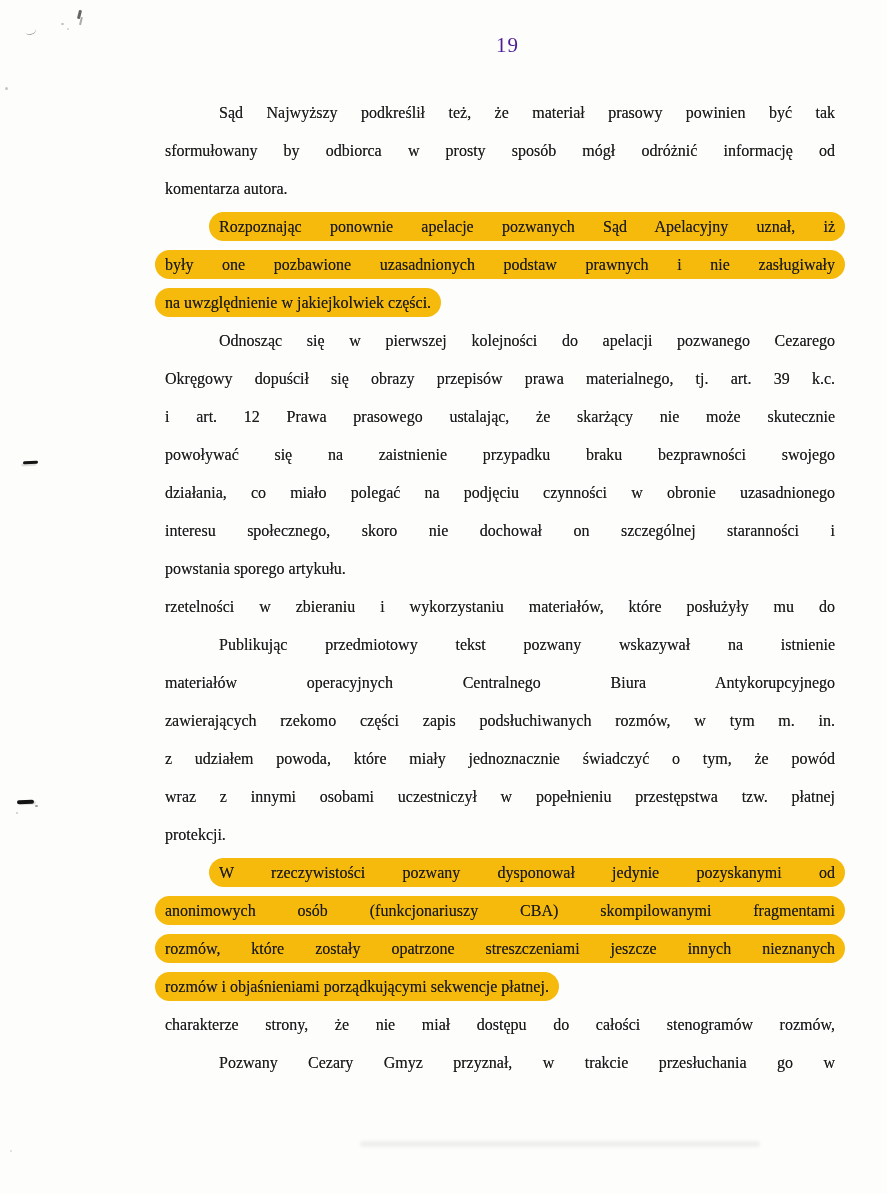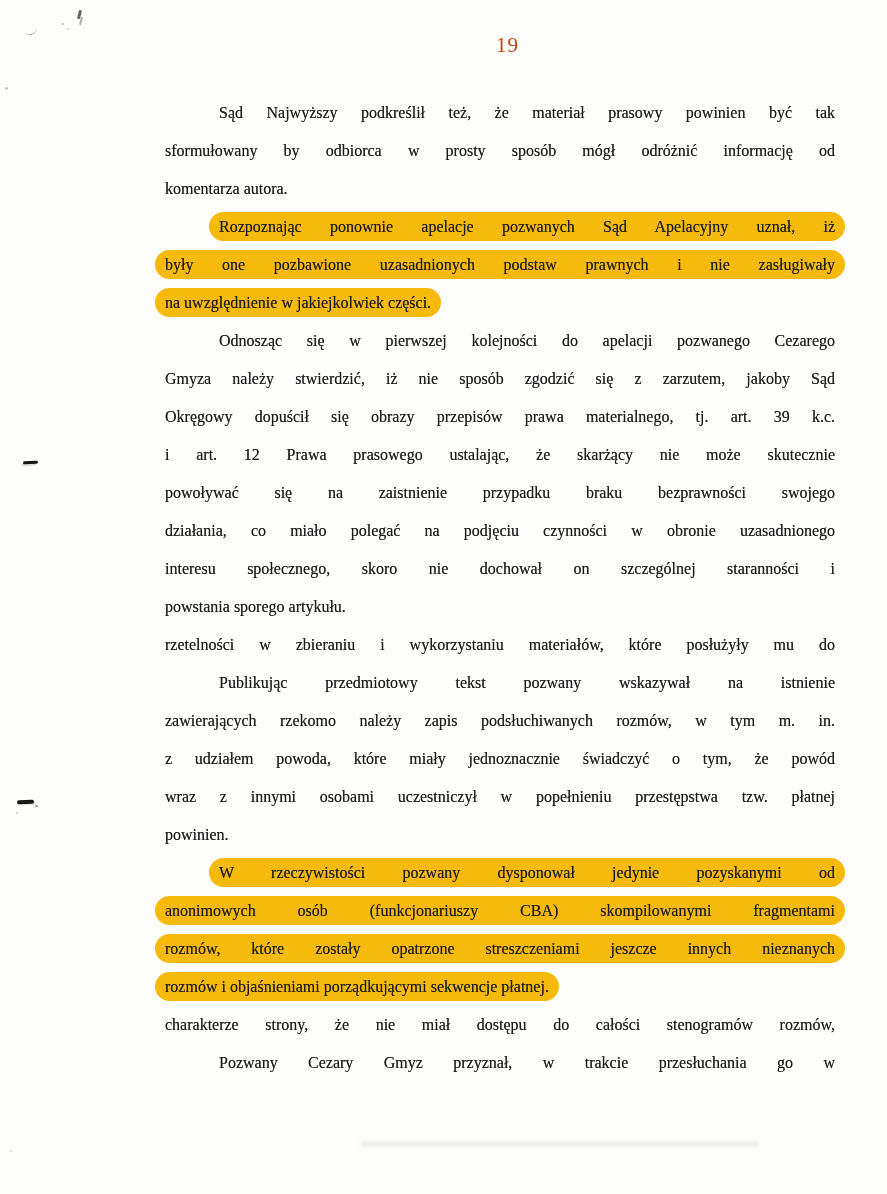--- a/index.html
+++ b/index.html
@@ -8,21 +8,21 @@
     width:887px; height:1194px;
     margin:0 auto;
     background:#fdfdfc;
     overflow:hidden;
     font-family:"Liberation Serif", "DejaVu Serif", serif;
     color:#1b1b1b;
   }
   .page-number {
     position:absolute; top:33px; left:455px; width:105px;
     text-align:center; font-size:21px; letter-spacing:1px;
-    color:#c2410c;
+    color:#4c1d95;
   }
   .text-block {
     position:absolute; left:165px; top:94px; width:670px;
   }
   .line {
     height:38px; line-height:38px;
     font-size:16px;
     text-align:justify; text-align-last:justify;
     text-shadow:0 0 0.6px rgba(25,25,25,0.65);
     white-space:nowrap;
@@ -84,34 +84,34 @@
   <div class="text-block">
     <div class="line indent"><span>Sąd Najwyższy podkreślił też, że materiał prasowy powinien być tak</span></div>
     <div class="line"><span>sformułowany by odbiorca w prosty sposób mógł odróżnić informację od</span></div>
     <div class="line endpara"><span>komentarza autora.</span></div>
 
     <div class="line indent"><span class="hl">Rozpoznając ponownie apelacje pozwanych Sąd Apelacyjny uznał, iż</span></div>
     <div class="line"><span class="hl">były one pozbawione uzasadnionych podstaw prawnych i nie zasługiwały</span></div>
     <div class="line endpara"><span class="hl">na uwzględnienie w jakiejkolwiek części.</span></div>
 
     <div class="line indent"><span>Odnosząc się w pierwszej kolejności do apelacji pozwanego Cezarego</span></div>
-    <div class="line"><span>Gmyza należy stwierdzić, iż nie sposób zgodzić się z zarzutem, jakoby Sąd</span></div>
     <div class="line"><span>Okręgowy dopuścił się obrazy przepisów prawa materialnego, tj. art. 39 k.c.</span></div>
     <div class="line"><span>i art. 12 Prawa prasowego ustalając, że skarżący nie może skutecznie</span></div>
     <div class="line"><span>powoływać się na zaistnienie przypadku braku bezprawności swojego</span></div>
     <div class="line"><span>działania, co miało polegać na podjęciu czynności w obronie uzasadnionego</span></div>
     <div class="line"><span>interesu społecznego, skoro nie dochował on szczególnej staranności i</span></div>
     <div class="line endpara"><span>powstania sporego artykułu.</span></div>
     <div class="line"><span>rzetelności w zbieraniu i wykorzystaniu materiałów, które posłużyły mu do</span></div>
 
     <div class="line indent"><span>Publikując przedmiotowy tekst pozwany wskazywał na istnienie</span></div>
-    <div class="line"><span>zawierających rzekomo należy zapis podsłuchiwanych rozmów, w tym m. in.</span></div>
+    <div class="line"><span>materiałów operacyjnych Centralnego Biura Antykorupcyjnego</span></div>
+    <div class="line"><span>zawierających rzekomo części zapis podsłuchiwanych rozmów, w tym m. in.</span></div>
     <div class="line"><span>z udziałem powoda, które miały jednoznacznie świadczyć o tym, że powód</span></div>
     <div class="line"><span>wraz z innymi osobami uczestniczył w popełnieniu przestępstwa tzw. płatnej</span></div>
-    <div class="line endpara"><span>powinien.</span></div>
+    <div class="line endpara"><span>protekcji.</span></div>
 
     <div class="line indent"><span class="hl">W rzeczywistości pozwany dysponował jedynie pozyskanymi od</span></div>
     <div class="line"><span class="hl">anonimowych osób (funkcjonariuszy CBA) skompilowanymi fragmentami</span></div>
     <div class="line"><span class="hl">rozmów, które zostały opatrzone streszczeniami jeszcze innych nieznanych</span></div>
     <div class="line endpara"><span class="hl">rozmów i objaśnieniami porządkującymi sekwencje płatnej.</span></div>
 
     <div class="line"><span>charakterze strony, że nie miał dostępu do całości stenogramów rozmów,</span></div>
     <div class="line indent"><span>Pozwany Cezary Gmyz przyznał, w trakcie przesłuchania go w</span></div>
   </div>
 

